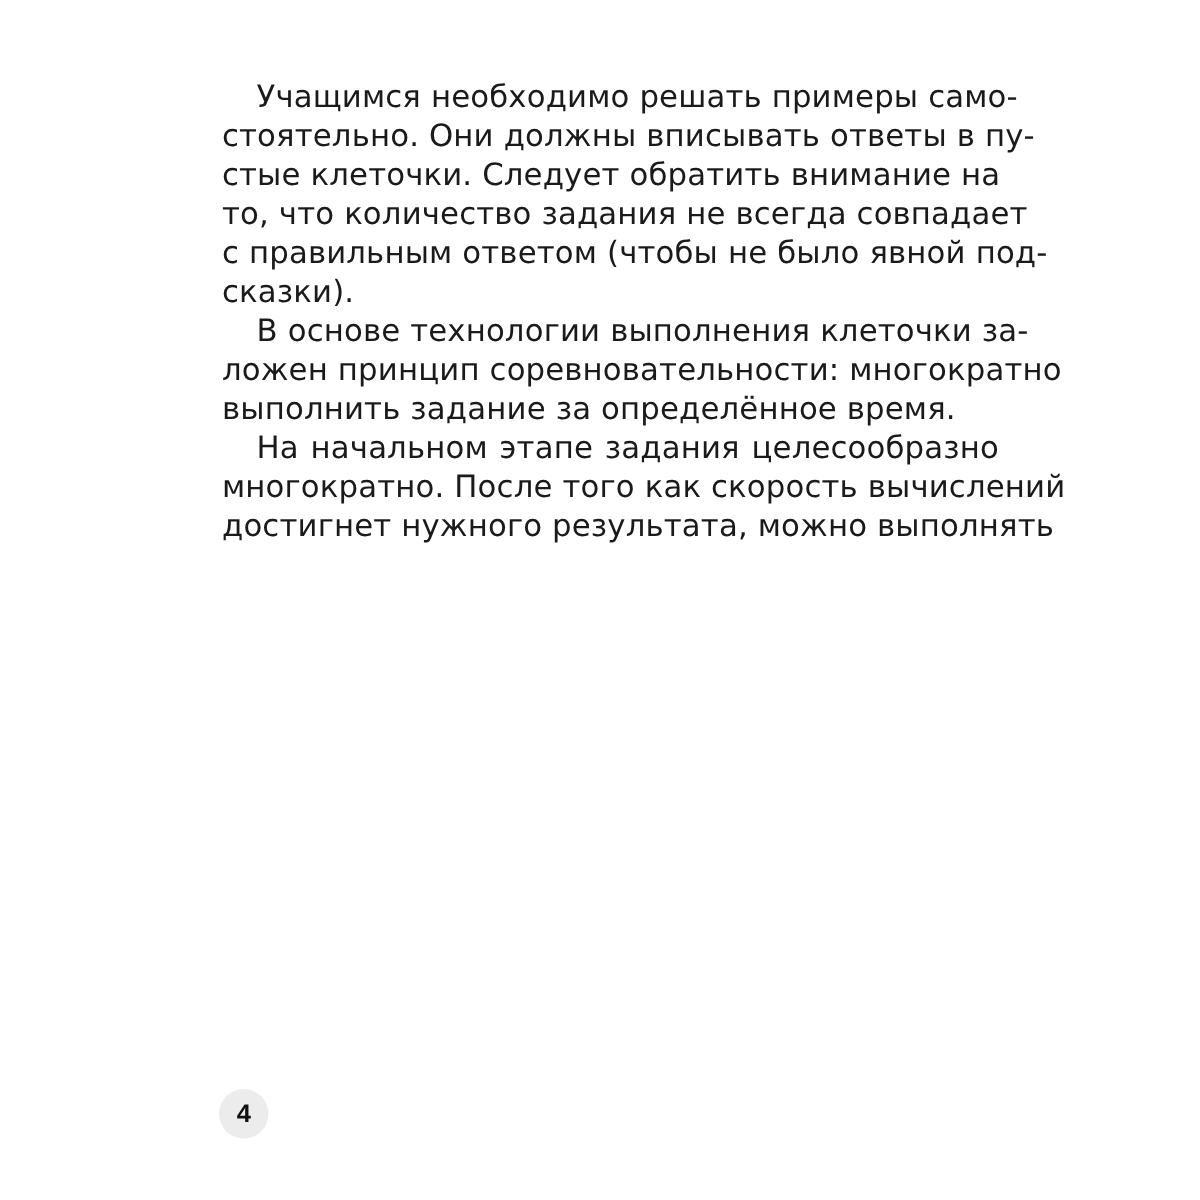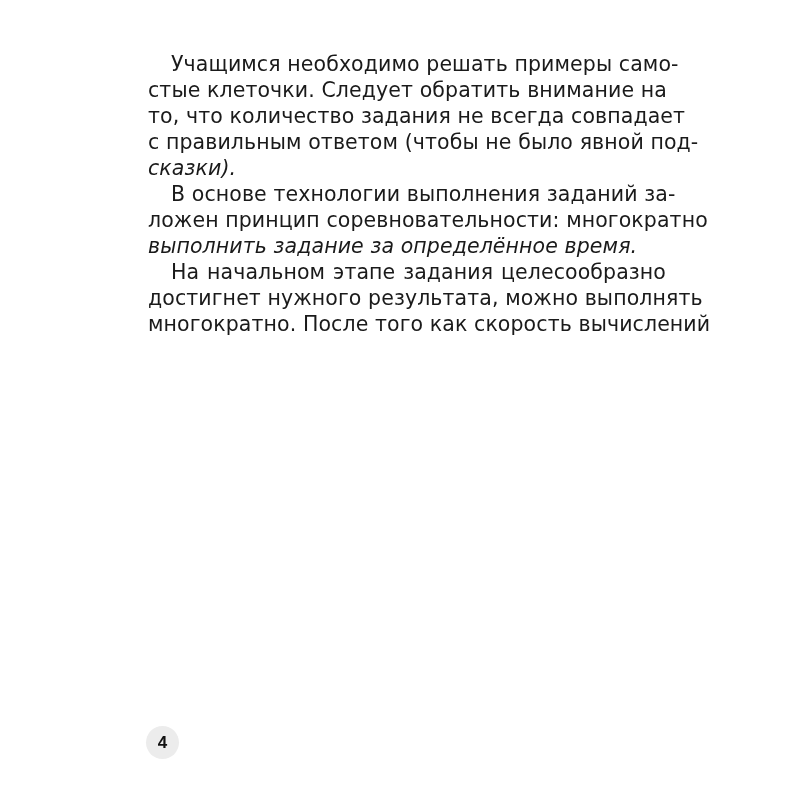--- a/index.html
+++ b/index.html
@@ -35,21 +35,20 @@
       white-space: nowrap;
       text-align: justify;
       text-align-last: justify;
       letter-spacing: 0.1px;
     }
     .line.indent {
       padding-left: 23px;
     }
     .line.last {
       text-align-last: left;
-      font-style: italic;
     }
     .page-number-badge {
       position: absolute;
       left: 146px;
       top: 726px;
       width: 33px;
       height: 33px;
       border-radius: 50%;
       background: #ececec;
       display: flex;
@@ -64,36 +63,37 @@
     }
   </style>
 </head>
 <body>
 
 <div class="page">
   <div class="text-block">
 
     <div>
       <span class="line indent">Учащимся необходимо решать примеры само-</span>
+      <span class="line">стоятельно. Они должны вписывать ответы в пу-</span>
       <span class="line">стые клеточки. Следует обратить внимание на</span>
       <span class="line">то, что количество задания не всегда совпадает</span>
       <span class="line">с правильным ответом (чтобы не было явной под-</span>
       <span class="line last">сказки).</span>
     </div>
 
     <div>
-      <span class="line indent">В основе технологии выполнения заданий за-</span>
+      <span class="line indent">В основе технологии выполнения клеточки за-</span>
       <span class="line">ложен принцип соревновательности: многократно</span>
       <span class="line last">выполнить задание за определённое время.</span>
     </div>
 
     <div>
       <span class="line indent">На начальном этапе задания целесообразно</span>
+      <span class="line">многократно. После того как скорость вычислений</span>
       <span class="line">достигнет нужного результата, можно выполнять</span>
-      <span class="line">многократно. После того как скорость вычислений</span>
     </div>
 
   </div>
 
   <div class="page-number-badge">
     <span class="page-number">4</span>
   </div>
 </div>
 
 </body></html>

